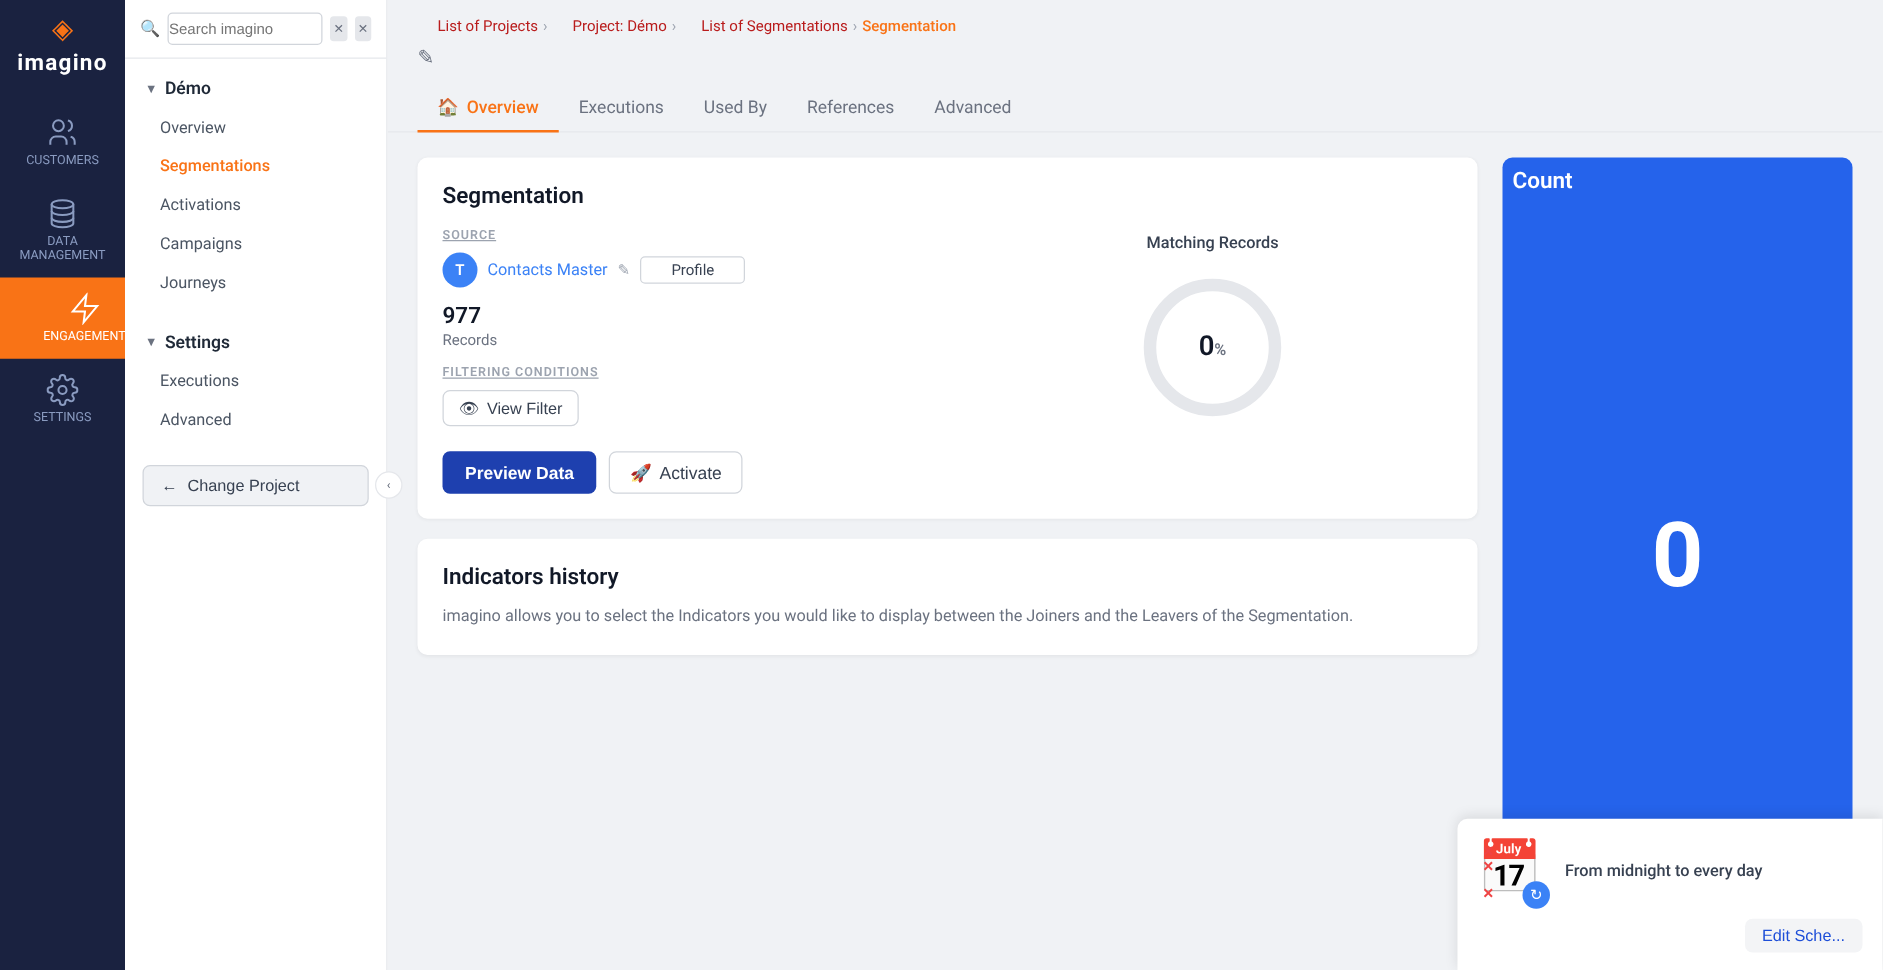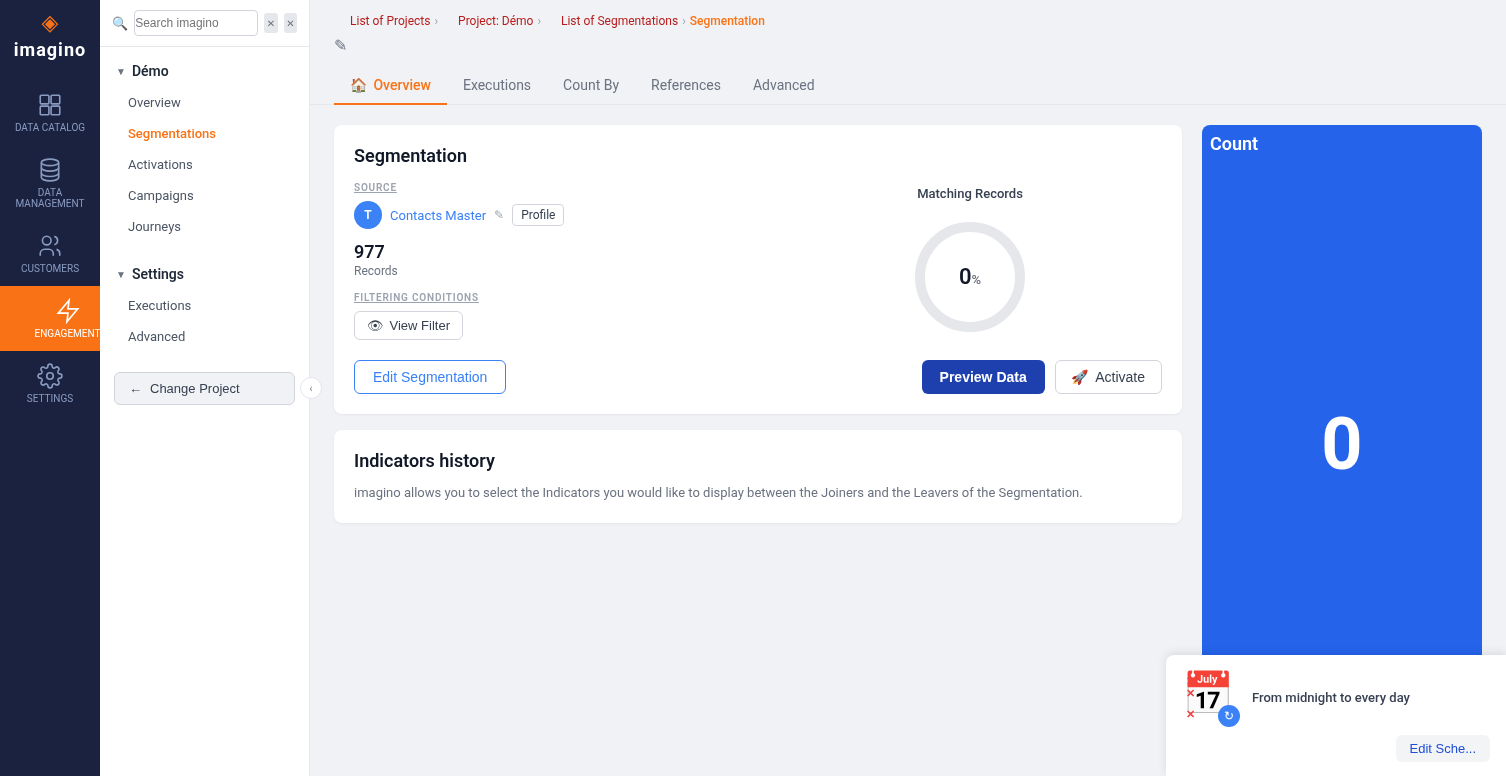--- a/index.html
+++ b/index.html
@@ -109,21 +109,21 @@
     .seg-left { flex: 1; }
     .seg-right { flex: 1; display: flex; flex-direction: column; align-items: center; justify-content: center; }
     .field-label { font-size: 10px; font-weight: 600; color: #9ca3af; letter-spacing: 0.8px; text-transform: uppercase; margin-bottom: 8px; text-decoration: underline; }
     .source-row { display: flex; align-items: center; gap: 8px; margin-bottom: 12px; }
     .source-avatar {
       width: 28px; height: 28px; background: #3b82f6; border-radius: 50%; display: flex; align-items: center; justify-content: center; color: white; font-size: 12px; font-weight: 600; flex-shrink: 0;
     }
     .source-name { color: #3b82f6; font-size: 13px; cursor: pointer; }
     .source-edit { color: #9ca3af; cursor: pointer; font-size: 12px; }
     .profile-badge {
-      background: white; border: 1px solid #d1d5db; border-radius: 4px; padding: 3px 8px; font-size: 12px; color: #374151;
+      background: white; border: 1px solid #d1d5db; border-radius: 4px; padding: 3px 24px; font-size: 12px; color: #374151;
     }
     .records-count { font-size: 18px; font-weight: 600; color: #111827; }
     .records-label { font-size: 12px; color: #6b7280; margin-top: 2px; }
     .matching-label { font-size: 13px; font-weight: 500; color: #374151; margin-bottom: 16px; text-align: center; }
 
     
     .donut-container {
       position: relative; width: 120px; height: 120px; display: flex; align-items: center; justify-content: center;
     }
     .donut-svg { position: absolute; top: 0; left: 0; transform: rotate(-90deg); }
@@ -185,49 +185,40 @@
   </style>
 </head>
 <body>
 
 <div class="icon-nav">
   <div class="logo-area">
     <span class="logo-icon">◈</span>
     <span class="logo-text">imagino</span>
   </div>
 
+
   <div class="nav-item">
     <svg viewBox="0 0 24 24" fill="none" stroke="currentColor" stroke-width="1.5">
-      <rect x="3" y="3" width="8" height="8" rx="1"></rect>
-      <rect x="13" y="3" width="8" height="8" rx="1"></rect>
-      <rect x="3" y="13" width="8" height="8" rx="1"></rect>
-      <rect x="13" y="13" width="8" height="8" rx="1"></rect>
+      <circle cx="9" cy="7" r="4"></circle>
+      <path d="M3 21v-2a4 4 0 014-4h4a4 4 0 014 4v2"></path>
+      <path d="M16 3.13a4 4 0 010 7.75M21 21v-2a4 4 0 00-3-3.87"></path>
     </svg>
-    <span>DATA CATALOG</span>
+    <span>CUSTOMERS</span>
   </div>
 
   <div class="nav-item">
     <svg viewBox="0 0 24 24" fill="none" stroke="currentColor" stroke-width="1.5">
       <ellipse cx="12" cy="5" rx="8" ry="3"></ellipse>
       <path d="M4 5v5c0 1.66 3.58 3 8 3s8-1.34 8-3V5"></path>
       <path d="M4 10v5c0 1.66 3.58 3 8 3s8-1.34 8-3v-5"></path>
       <path d="M4 15v4c0 1.66 3.58 3 8 3s8-1.34 8-3v-4"></path>
     </svg>
     <span>DATA MANAGEMENT</span>
   </div>
 
-  <div class="nav-item">
-    <svg viewBox="0 0 24 24" fill="none" stroke="currentColor" stroke-width="1.5">
-      <circle cx="9" cy="7" r="4"></circle>
-      <path d="M3 21v-2a4 4 0 014-4h4a4 4 0 014 4v2"></path>
-      <path d="M16 3.13a4 4 0 010 7.75M21 21v-2a4 4 0 00-3-3.87"></path>
-    </svg>
-    <span>CUSTOMERS</span>
-  </div>
-
   <div class="nav-item active">
     <svg viewBox="0 0 24 24" fill="none" stroke="currentColor" stroke-width="1.5">
       <path d="M13 2L3 14h9l-1 8 10-12h-9l1-8z"></path>
     </svg>
     <span>ENGAGEMENT</span>
   </div>
 
   <div class="nav-item">
     <svg viewBox="0 0 24 24" fill="none" stroke="currentColor" stroke-width="1.5">
       <circle cx="12" cy="12" r="3"></circle>
@@ -309,21 +300,21 @@
 
   <div class="tabs">
     <div class="tab active">
       <span class="tab-icon">🏠</span>
       <span>Overview</span>
     </div>
     <div class="tab">
       <span>Executions</span>
     </div>
     <div class="tab">
-      <span>Count By</span>
+      <span>Used By</span>
     </div>
     <div class="tab">
       <span>References</span>
     </div>
     <div class="tab">
       <span>Advanced</span>
     </div>
   </div>
 
   <div class="content-area">
@@ -362,21 +353,20 @@
                 <circle cx="60" cy="60" r="50" fill="none" stroke="#d1d5db" stroke-width="10" stroke-dasharray="314" stroke-dashoffset="314" stroke-linecap="round"></circle>
               </svg>
               <div class="donut-center">
                 <span>0</span><span style="font-size:13px;color:#6b7280;">%</span>
               </div>
             </div>
           </div>
         </div>
 
         <div class="seg-card-footer">
-          <button class="edit-seg-btn">Edit Segmentation</button>
           <div class="action-btns">
             <button class="preview-btn">Preview Data</button>
             <button class="activate-btn">
               <span>🚀</span>
               <span>Activate</span>
             </button>
           </div>
         </div>
       </div>
 

